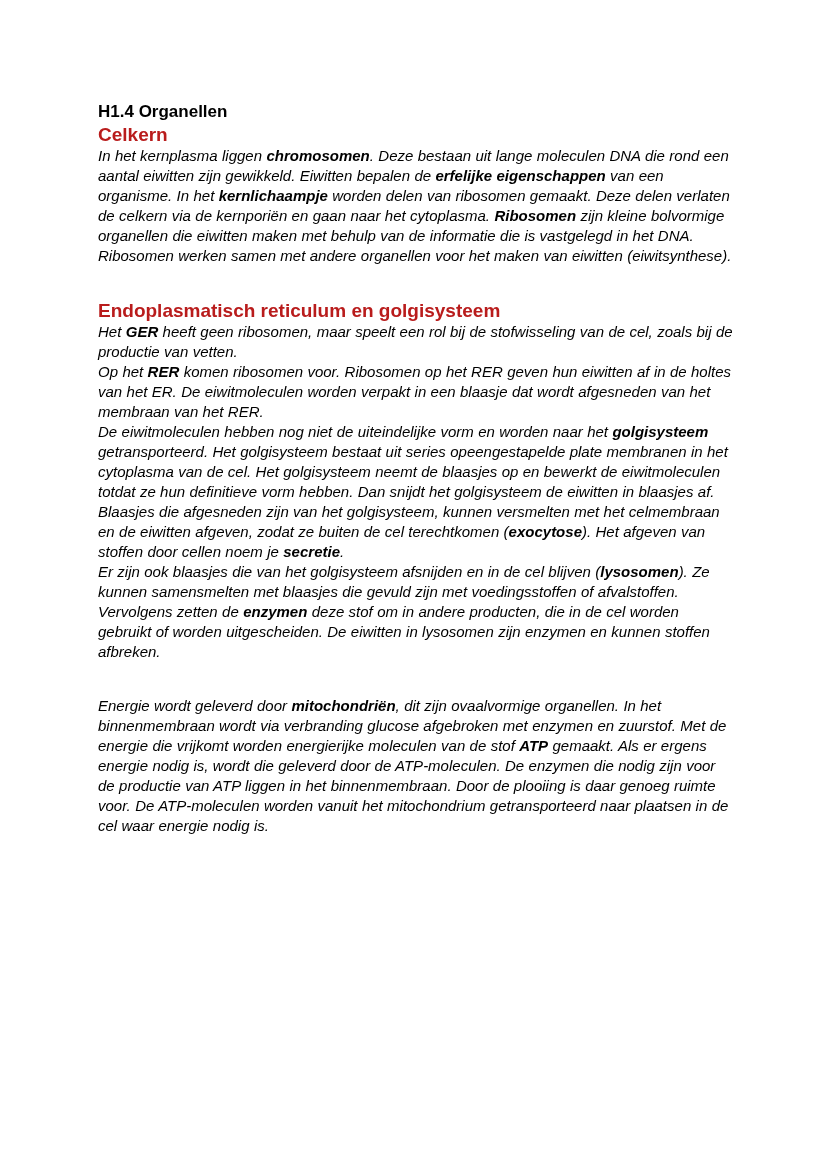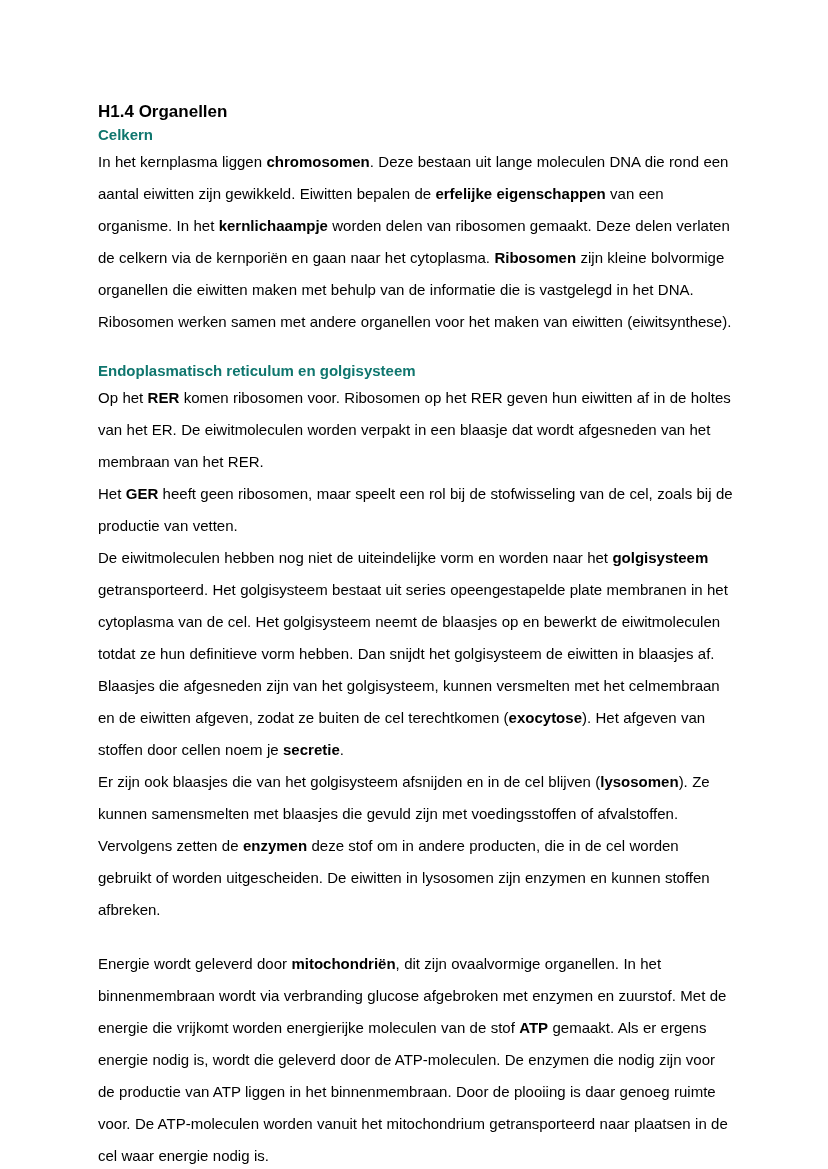--- a/index.html
+++ b/index.html
@@ -26,54 +26,55 @@
     font-size: 17px;
     line-height: 24px;
     font-weight: 700;
     margin: 0;
     color: #000000;
   }
   .doc-section {
     margin: 0;
   }
   .doc-section + .doc-section {
-    margin-top: 22px;
+    margin-top: 34px;
   }
   .section-heading {
-    font-size: 15px;
+    font-size: 19px;
     line-height: 22px;
     font-weight: 700;
     margin: 0;
-    color: #0f766e;
+    color: #b91c1c;
   }
   .doc-paragraph {
     font-size: 15px;
-    line-height: 32px;
+    line-height: 20px;
     margin: 0;
     color: #000000;
     word-spacing: 0.2px;
+    font-style: italic;
   }
   .doc-paragraph strong {
     font-weight: 700;
   }
 </style>
 </head>
 <body>
 
 <div class="page">
   <h1 class="doc-title">H1.4 Organellen</h1>
   <div>
       <section class="doc-section">
         <h2 class="section-heading">Celkern</h2>
         <p class="doc-paragraph"><span>In het kernplasma liggen </span><strong>chromosomen</strong><span>. Deze bestaan uit lange moleculen DNA die rond een aantal eiwitten zijn gewikkeld. Eiwitten bepalen de </span><strong>erfelijke eigenschappen</strong><span> van een organisme. In het </span><strong>kernlichaampje</strong><span> worden delen van ribosomen gemaakt. Deze delen verlaten de celkern via de kernporiën en gaan naar het cytoplasma. </span><strong>Ribosomen</strong><span> zijn kleine bolvormige organellen die eiwitten maken met behulp van de informatie die is vastgelegd in het DNA. Ribosomen werken samen met andere organellen voor het maken van eiwitten (eiwitsynthese).</span></p>
       </section>
       <section class="doc-section">
         <h2 class="section-heading">Endoplasmatisch reticulum en golgisysteem</h2>
+        <p class="doc-paragraph"><span>Het </span><strong>GER</strong><span> heeft geen ribosomen, maar speelt een rol bij de stofwisseling van de cel, zoals bij de productie van vetten.</span></p>
         <p class="doc-paragraph"><span>Op het </span><strong>RER</strong><span> komen ribosomen voor. Ribosomen op het RER geven hun eiwitten af in de holtes van het ER. De eiwitmoleculen worden verpakt in een blaasje dat wordt afgesneden van het membraan van het RER.</span></p>
-        <p class="doc-paragraph"><span>Het </span><strong>GER</strong><span> heeft geen ribosomen, maar speelt een rol bij de stofwisseling van de cel, zoals bij de productie van vetten.</span></p>
         <p class="doc-paragraph"><span>De eiwitmoleculen hebben nog niet de uiteindelijke vorm en worden naar het </span><strong>golgisysteem</strong><span> getransporteerd. Het golgisysteem bestaat uit series opeengestapelde plate membranen in het cytoplasma van de cel. Het golgisysteem neemt de blaasjes op en bewerkt de eiwitmoleculen totdat ze hun definitieve vorm hebben. Dan snijdt het golgisysteem de eiwitten in blaasjes af. Blaasjes die afgesneden zijn van het golgisysteem, kunnen versmelten met het celmembraan en de eiwitten afgeven, zodat ze buiten de cel terechtkomen (</span><strong>exocytose</strong><span>). Het afgeven van stoffen door cellen noem je </span><strong>secretie</strong><span>.</span></p>
         <p class="doc-paragraph"><span>Er zijn ook blaasjes die van het golgisysteem afsnijden en in de cel blijven (</span><strong>lysosomen</strong><span>). Ze kunnen samensmelten met blaasjes die gevuld zijn met voedingsstoffen of afvalstoffen. Vervolgens zetten de </span><strong>enzymen</strong><span> deze stof om in andere producten, die in de cel worden gebruikt of worden uitgescheiden. De eiwitten in lysosomen zijn enzymen en kunnen stoffen afbreken.</span></p>
       </section>
       <section class="doc-section">
         <p class="doc-paragraph"><span>Energie wordt geleverd door </span><strong>mitochondriën</strong><span>, dit zijn ovaalvormige organellen. In het binnenmembraan wordt via verbranding glucose afgebroken met enzymen en zuurstof. Met de energie die vrijkomt worden energierijke moleculen van de stof </span><strong>ATP</strong><span> gemaakt. Als er ergens energie nodig is, wordt die geleverd door de ATP-moleculen. De enzymen die nodig zijn voor de productie van ATP liggen in het binnenmembraan. Door de plooiing is daar genoeg ruimte voor. De ATP-moleculen worden vanuit het mitochondrium getransporteerd naar plaatsen in de cel waar energie nodig is.</span></p>
       </section>
     </div>
 </div>
 
 </body></html>

